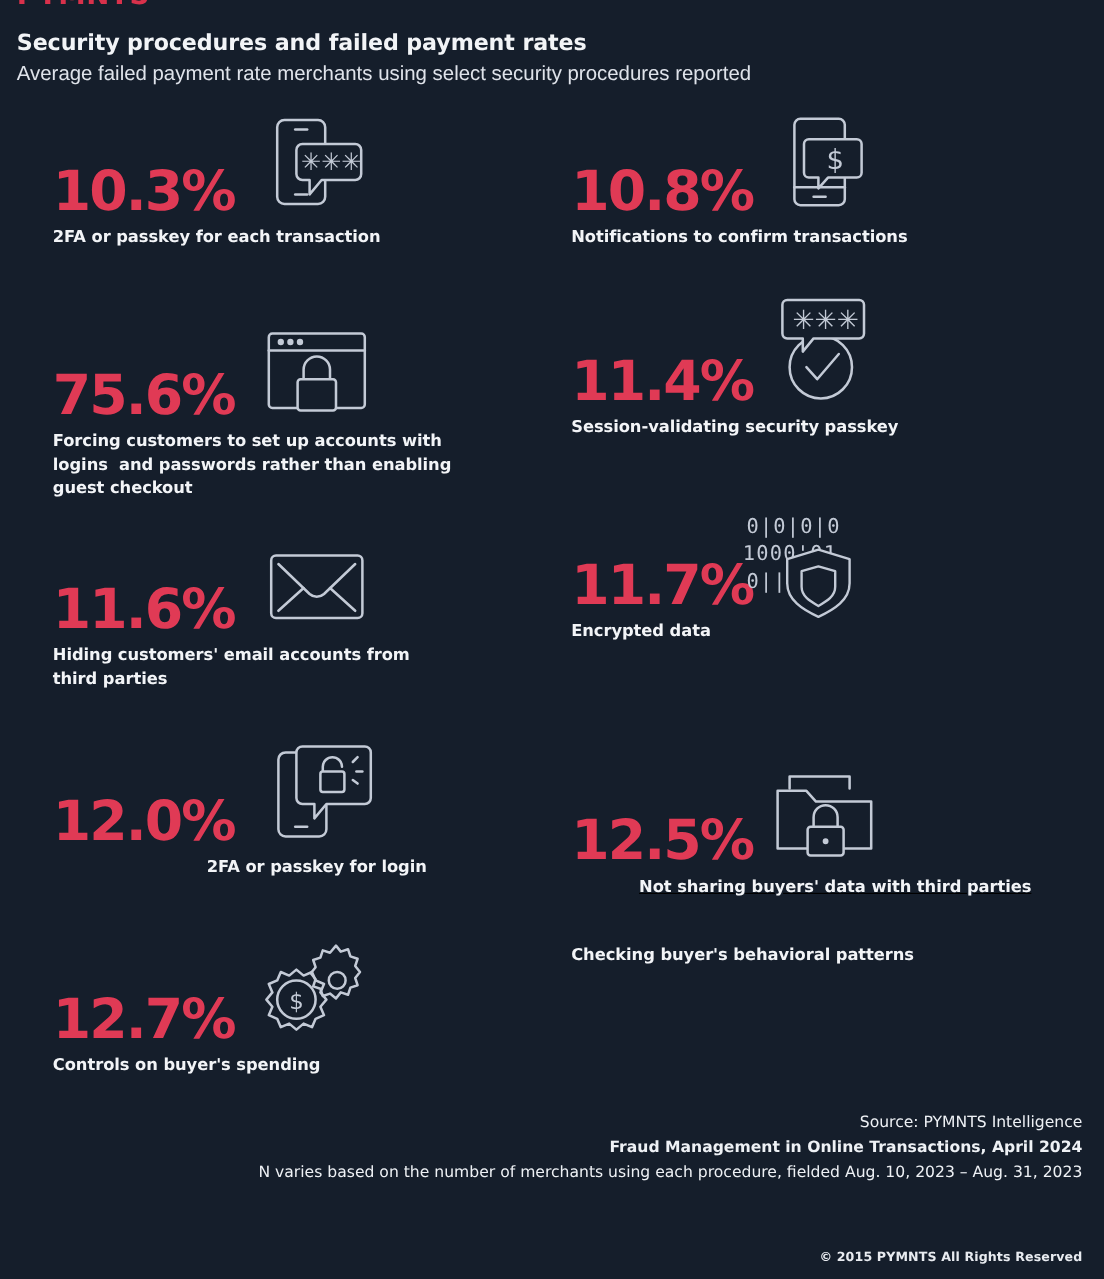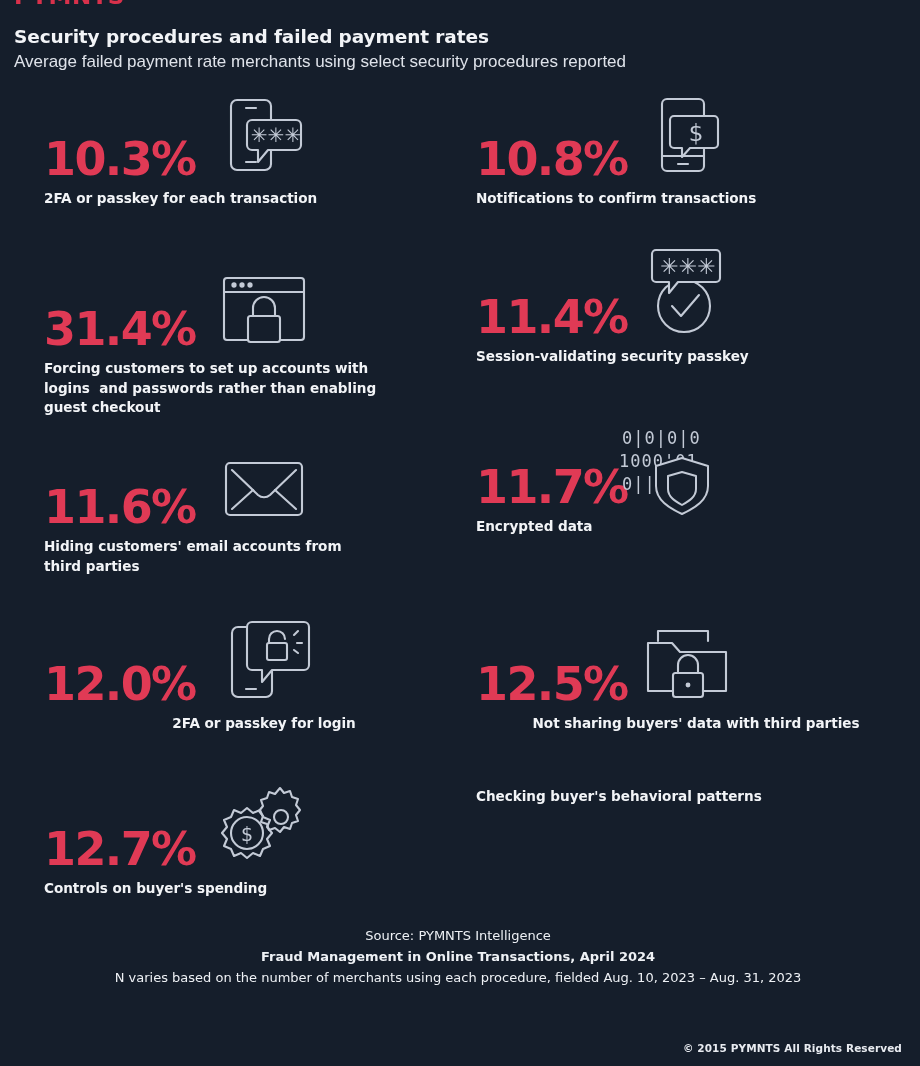--- a/index.html
+++ b/index.html
@@ -108,21 +108,21 @@
     white-space: pre-wrap;
     font-family: "DejaVu Sans", sans-serif;
   }
 
   
   .footer {
     position: absolute;
     left: 14px;
     right: 18px;
     top: 925px;
-    text-align: center;
+    text-align: right;
   }
   .footer-line {
     font-size: 13px;
     color: #eef1f5;
     line-height: 1.62;
     font-family: "DejaVu Sans", sans-serif;
   }
   .footer-line.bold { font-weight: bold; }
   .footer-line.reg  { font-weight: normal; }
 
@@ -185,21 +185,21 @@
         </div>
       </div>
       <div class="label">Notifications to confirm transactions</div>
     </div>
   </div>
 
   <div class="row" style="height:190px;">
 
     <div class="cell left" style="top:0;">
       <div class="statline">
-        <div class="value">31.4%</div>
+        <div class="value">75.6%</div>
         <div class="icon-wrap" style="left:172px;bottom:4px;">
           <svg width="96" height="78" viewBox="0 0 96 78" fill="none" stroke="#c3cad6" stroke-width="2.1" stroke-linecap="round" stroke-linejoin="round">
             <rect x="8" y="8" width="80" height="62" rx="3"></rect>
             <line x1="8" y1="22" x2="88" y2="22"></line>
             <circle cx="18" cy="15" r="1.6" fill="#c3cad6"></circle>
             <circle cx="26" cy="15" r="1.6" fill="#c3cad6"></circle>
             <circle cx="34" cy="15" r="1.6" fill="#c3cad6"></circle>
             <path d="M37 46 v-8 a11 11 0 0 1 22 0 v8" fill="#151e2b"></path>
             <rect x="32" y="46" width="32" height="26" rx="2.5" fill="#151e2b"></rect>
           </svg>
@@ -275,21 +275,21 @@
             <rect x="43" y="26" width="20" height="17" rx="2" fill="#151e2b"></rect>
             <line x1="70" y1="18" x2="74" y2="14"></line>
             <line x1="73" y1="26" x2="78" y2="26"></line>
             <line x1="70" y1="33" x2="74" y2="36"></line>
           </svg>
         </div>
       </div>
       <div class="label">2FA or passkey for login</div>
     </div>
 
-    <div class="cell right" style="top:0;">
+    <div class="cell right" style="top:16px;text-decoration:underline;">
       <div class="statline">
         <div class="value">12.5%</div>
         <div class="icon-wrap" style="left:166px;bottom:6px;">
           <svg width="92" height="80" viewBox="0 0 92 80" fill="none" stroke="#c3cad6" stroke-width="2.1" stroke-linecap="round" stroke-linejoin="round">
             <path d="M16 20 v-10 h50 v10"></path>
             <path d="M6 70 v-48 h24 l8 9 h46 v39 z" fill="#151e2b"></path>
             <path d="M36 52 v-8 a10 10 0 0 1 20 0 v8" fill="#151e2b"></path>
             <rect x="31" y="52" width="30" height="24" rx="2.5" fill="#151e2b"></rect>
             <circle cx="46" cy="64" r="1.4" fill="#c3cad6"></circle>
           </svg>

